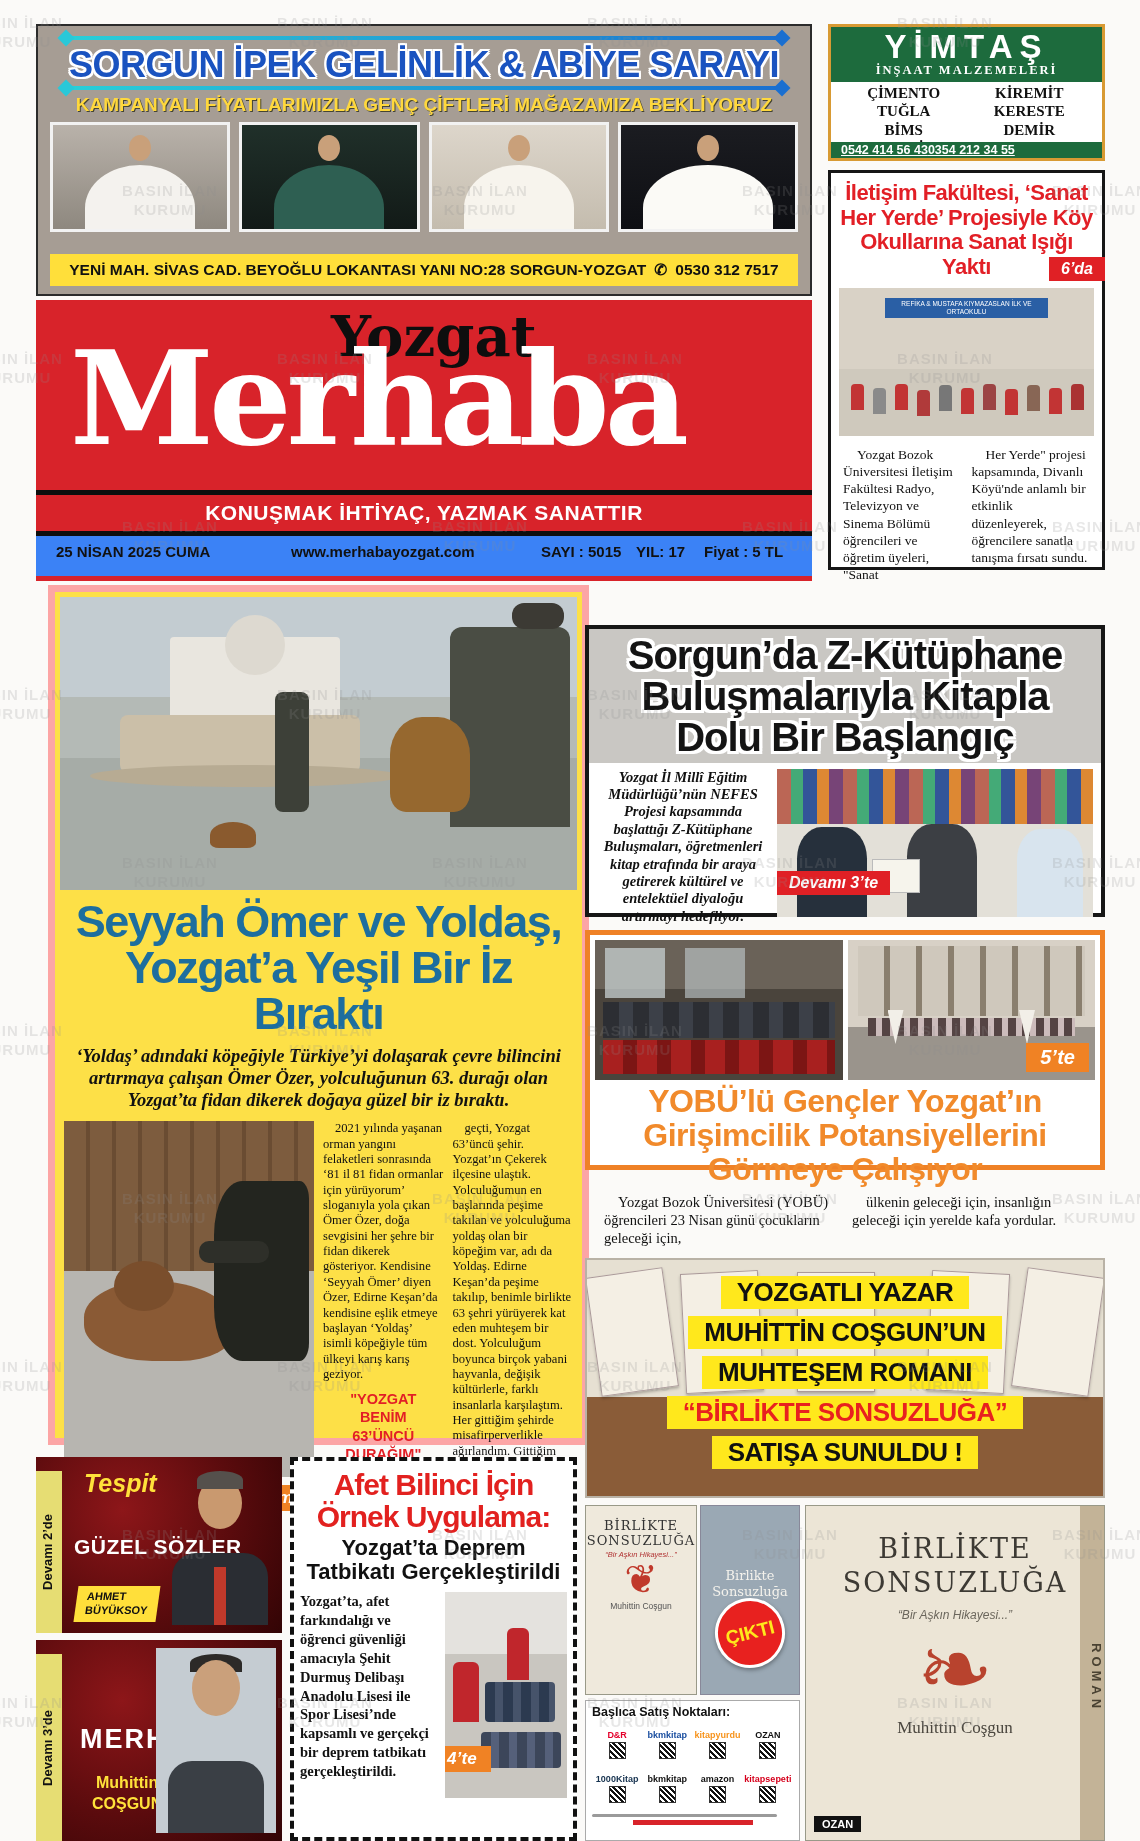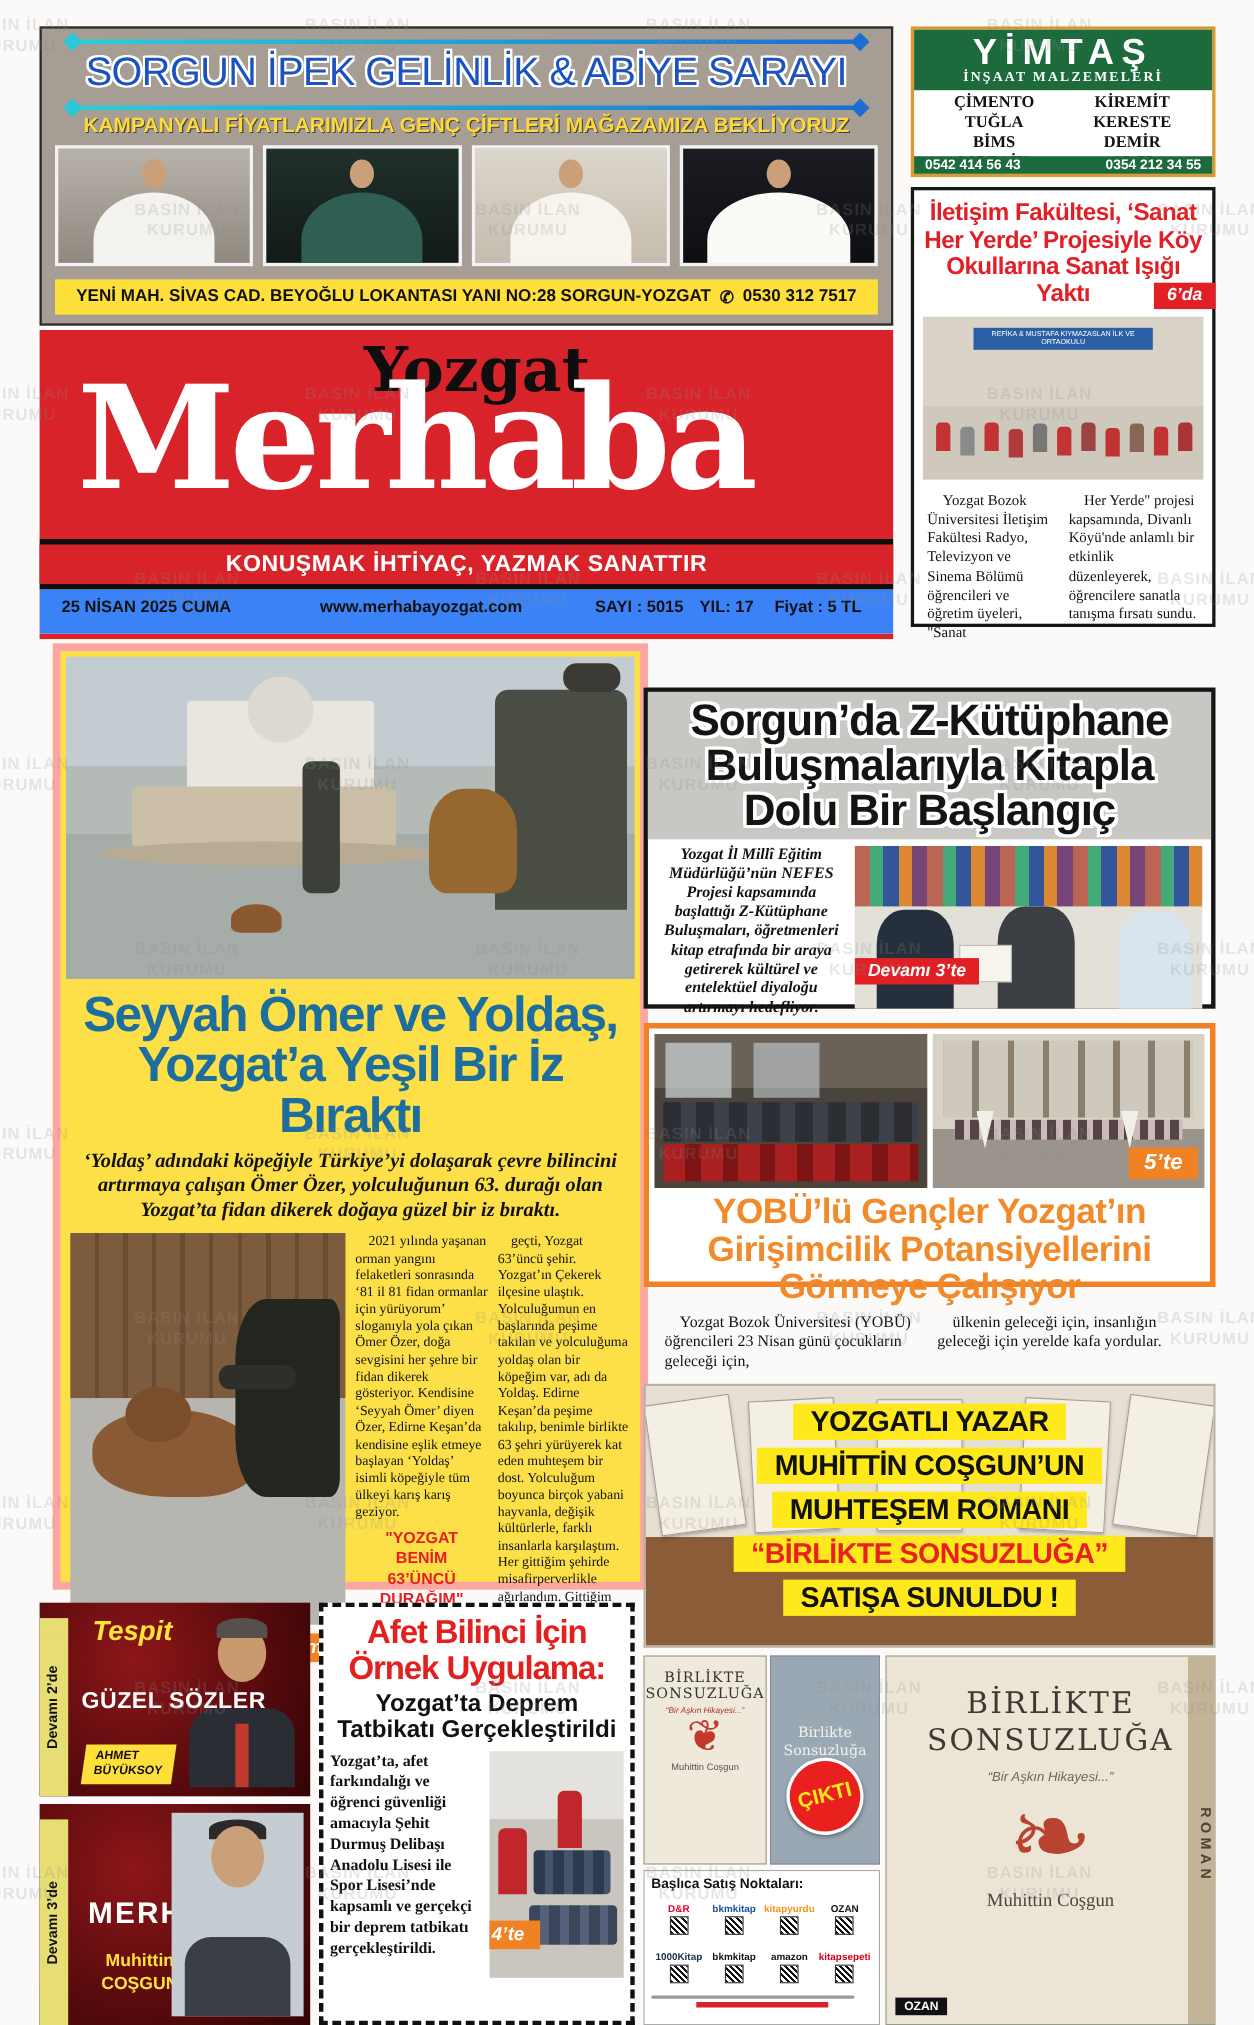--- a/index.html
+++ b/index.html
@@ -20,24 +20,24 @@
         color:#8d8d8d; opacity:.20; letter-spacing:1px; }
 
   
   #top-ad { left:36px; top:24px; width:776px; height:272px;
             background:#a69d94; border:2px solid #2b2b2b; }
   .ad-rule { height:4px; margin:0 26px; border-radius:2px;
              background:linear-gradient(90deg,#29d0d8,#1a6fd0); position:relative; }
   .ad-rule i { position:absolute; top:-4px; width:12px; height:12px;
                background:#29c8d8; transform:rotate(45deg); }
   .ad-rule i.l { left:-4px; } .ad-rule i.r { right:-4px; background:#1a6fd0; }
-  .ad-title { color:#1a53c0; font-weight:normal; font-size:36px; letter-spacing:-.5px;
+  .ad-title { color:#1a53c0; font-weight:bold; font-size:36px; letter-spacing:-.5px;
               text-shadow:-2px -2px 0 #fff,2px -2px 0 #fff,-2px 2px 0 #fff,2px 2px 0 #fff,
                           -2px 0 0 #fff,2px 0 0 #fff,0 -2px 0 #fff,0 2px 0 #fff;
-              text-align:center; padding:4px 0 10px; }
+              text-align:center; padding:4px 0 0; }
   .ad-sub { color:#ffd83d; font-weight:bold; font-size:19px; text-align:center;
             text-shadow:1px 1px 0 #443; padding:4px 0 6px; }
   .brides { display:flex; gap:9px; padding:0 12px; height:110px; }
   .bride { flex:1; border:3px solid #f2f2f2; position:relative; overflow:hidden; }
   .head-dot { position:absolute; left:50%; top:10px; width:22px; height:26px;
               margin-left:-11px; border-radius:50%; background:#c9a07a; }
   .gown { position:absolute; left:50%; bottom:-22px; width:110px; height:86px;
           margin-left:-55px; border-radius:50% 50% 0 0; }
   .ad-addr { position:absolute; left:12px; right:12px; bottom:8px; height:32px;
              background:#ffdf3a; display:flex; align-items:center; justify-content:center;
@@ -48,21 +48,21 @@
             border:3px solid #d89a33; background:#fff; }
   .yt-head { background:#1d6b3d; text-align:center; padding:3px 0 4px; }
   .yt-title { color:#fff; font-weight:bold; font-size:33px; letter-spacing:7px; line-height:1; }
   .yt-sub { color:#fff; font-family:"Liberation Serif",serif; font-weight:bold;
             font-size:12.5px; letter-spacing:2px; }
   .yt-cols { display:flex; padding:2px 10px 0; font-family:"Liberation Serif",serif;
              font-weight:bold; font-size:15px; line-height:1.22; }
   .yt-cols > div { flex:1; text-align:center; }
   .yt-foot { position:absolute; left:0; right:0; bottom:0; background:#1d6b3d;
              display:flex; color:#fff; font-weight:bold; font-size:12.5px;
-             padding:1px 10px; justify-content:space-between; }
+             padding:1px 10px; justify-content:flex-start;text-decoration:underline; }
 
   
   #iletisim { left:828px; top:170px; width:277px; height:400px;
               border:3px solid #161616; background:#fff; }
   .il-head { color:#e21f26; font-weight:bold; font-size:22px; line-height:1.12;
              text-align:center; padding:8px 4px 4px; letter-spacing:-.5px; }
   .il-photo { margin:4px 8px 0; height:148px; position:relative; overflow:hidden;
               background:linear-gradient(180deg,#d9d2c6 0 55%,#cfc9bd 55% 100%); }
   .il-banner { position:absolute; left:18%; top:10px; right:18%; background:#2a5fa5;
                color:#fff; font-size:6.5px; text-align:center; padding:2px 1px; line-height:1.3; }

